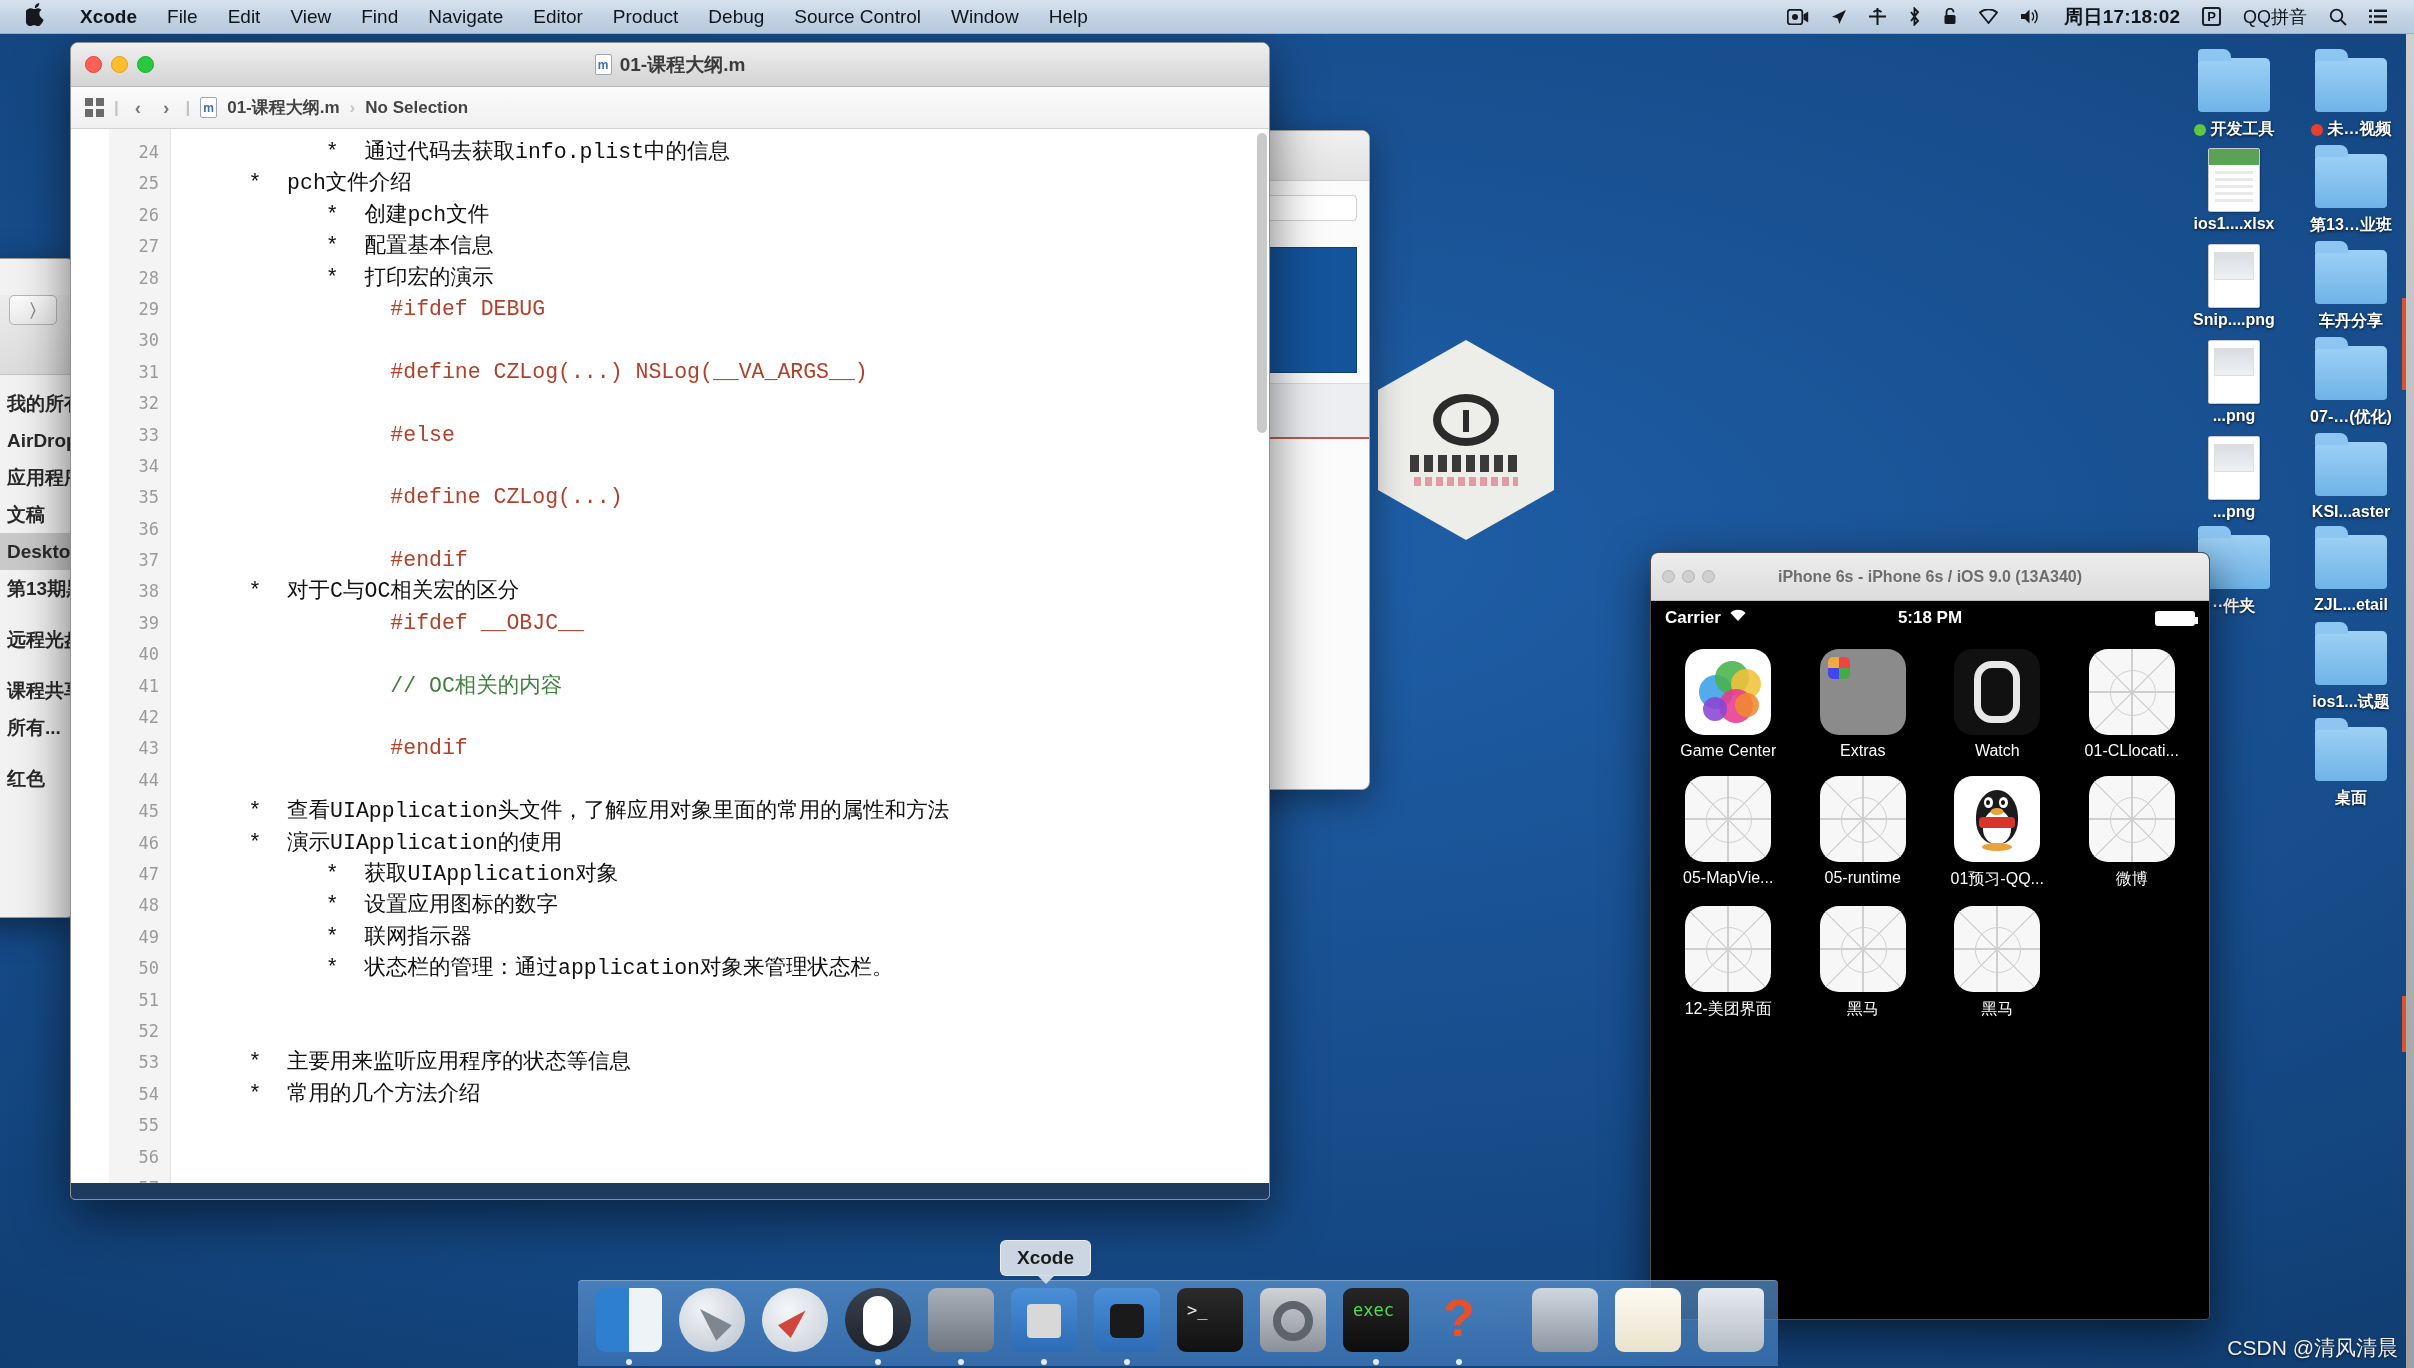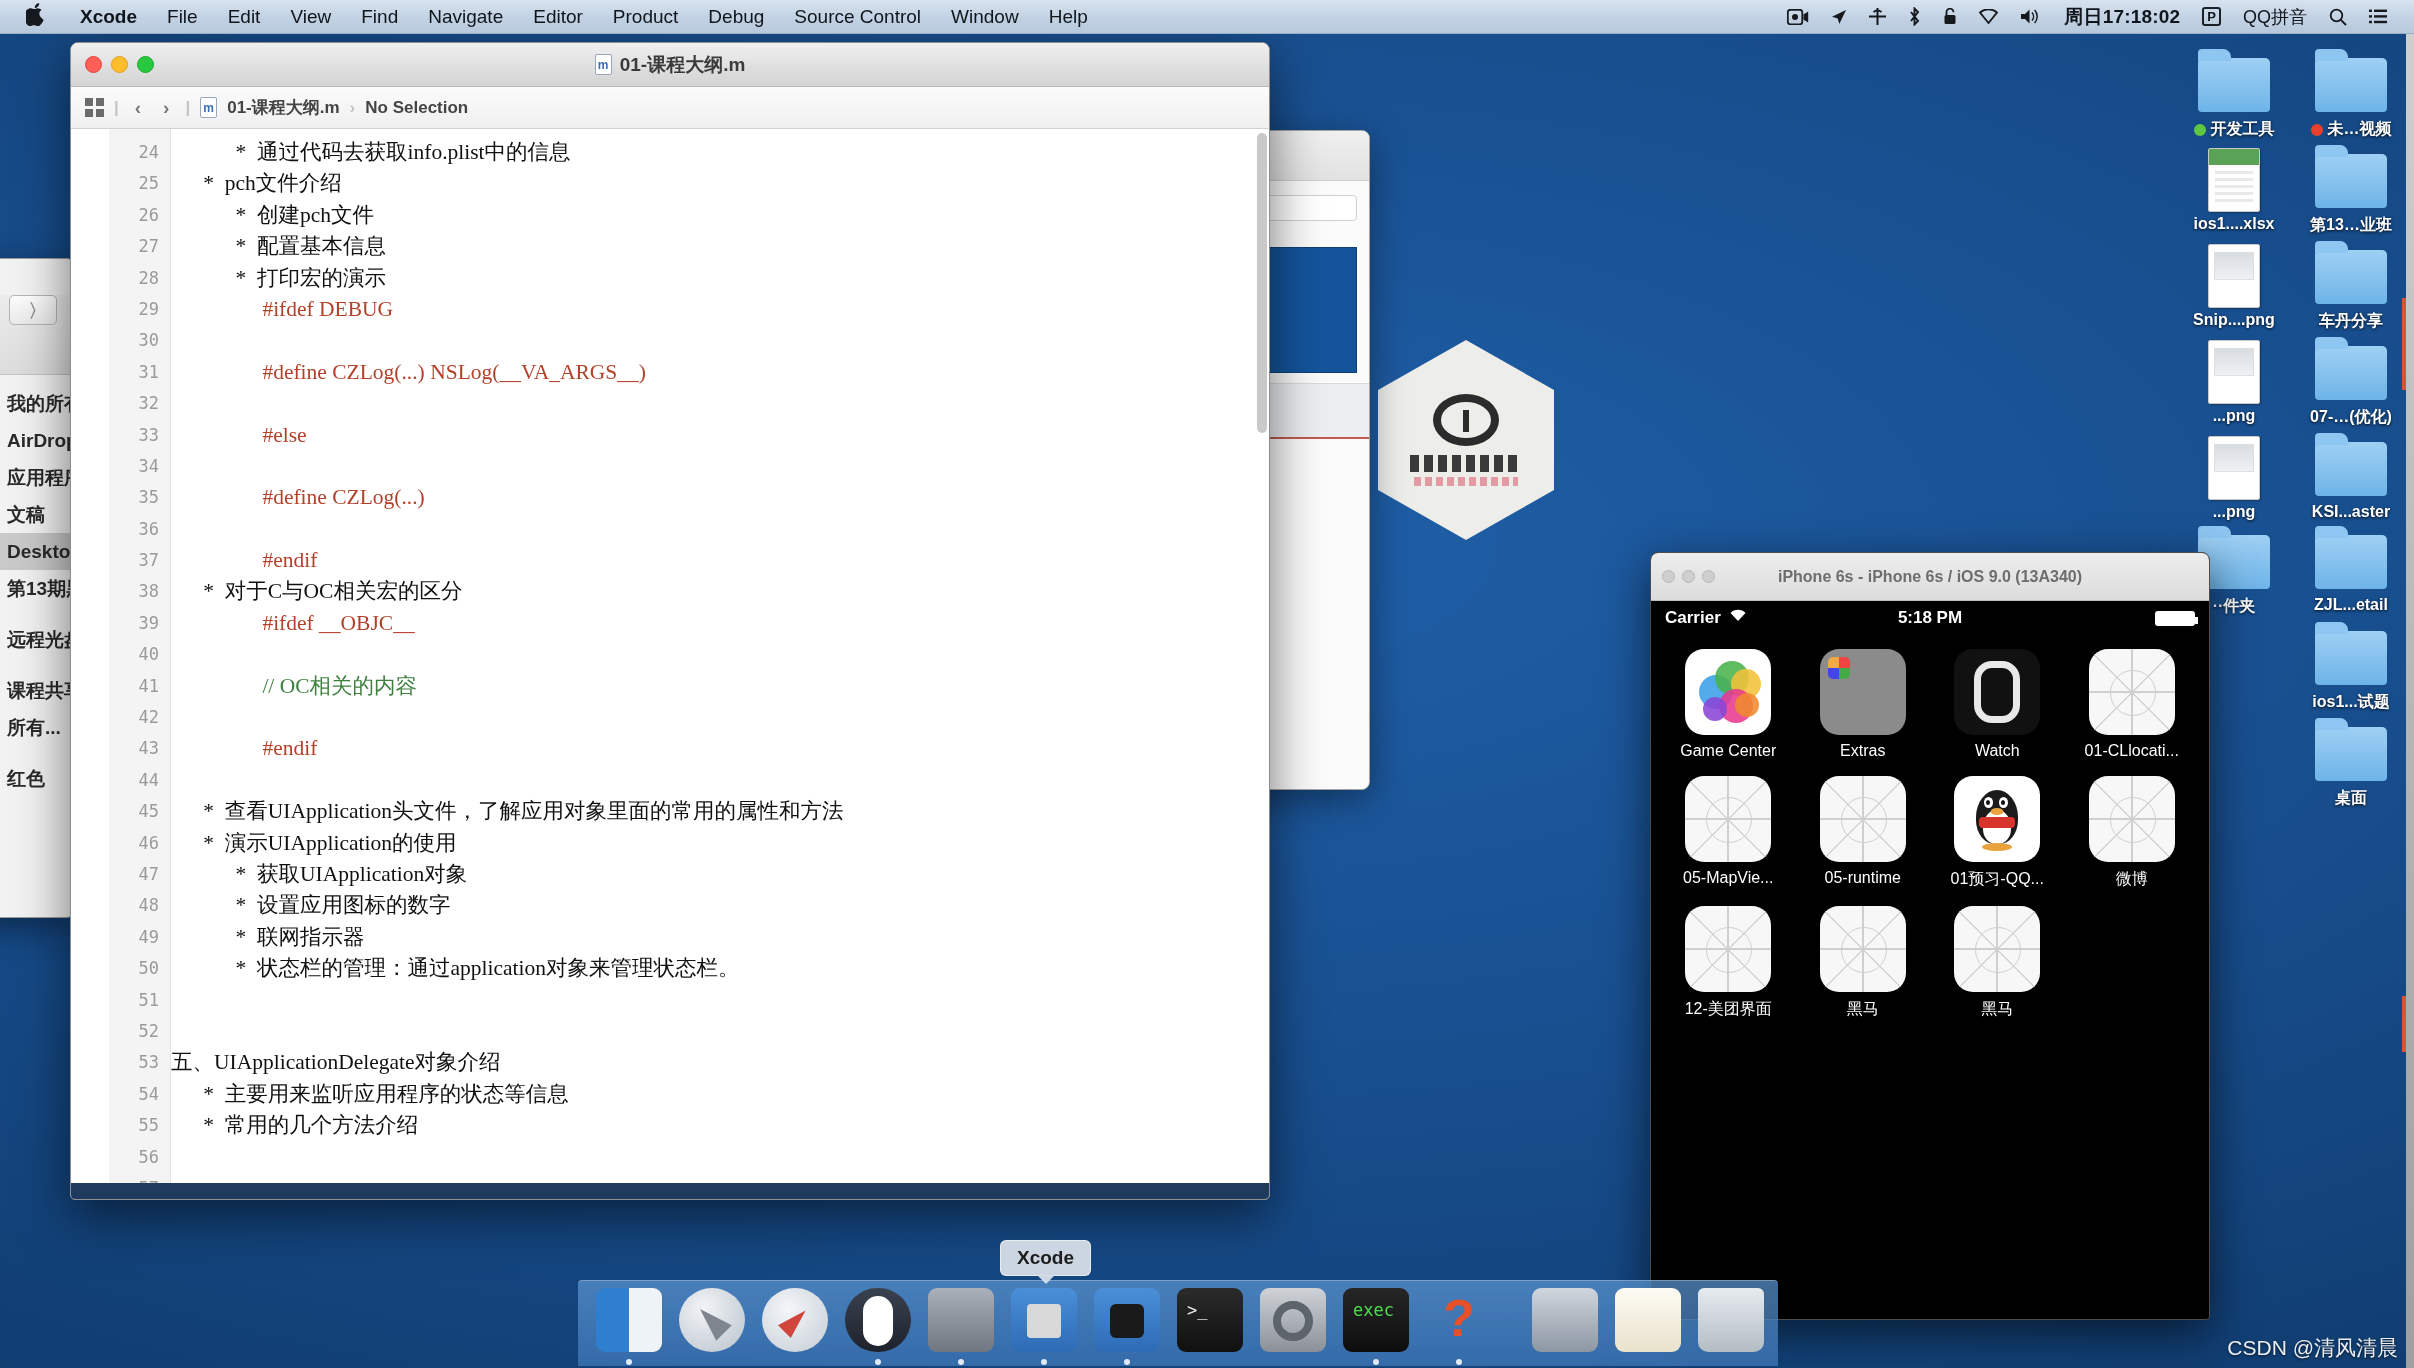--- a/index.html
+++ b/index.html
@@ -170,21 +170,21 @@
     padding-top: 8px;
   }
   #gutter .ln {
     height: 31.4px; line-height: 31.4px;
     text-align: right; padding-right: 11px;
     font-family: "DejaVu Sans Mono", monospace;
     font-size: 17px; color: #9a9a9a;
   }
   #code {
     flex: 1; padding-top: 8px; overflow: hidden;
-    font-family: Liberation Serif, serif;
+    font-family: Liberation Mono, monospace;
     font-size: 21.5px;
   }
   #code .cl { height: 31.4px; line-height: 31.4px; white-space: pre; color: #111; }
   #code .cl.kw { color: #b34029; }
   #code .cl.cmt { color: #3f7f3f; }
   #xc-scroll {
     position: absolute; right: 2px; top: 90px; bottom: 22px; width: 10px;
   }
   #xc-scroll i { display:block; width: 10px; height: 300px; background: #c9c9c9; border-radius: 5px; }
   #xc-bottom {
@@ -642,21 +642,20 @@
           <div class="cl kw">                 #endif</div>
           <div class="cl "></div>
           <div class="cl ">      *  查看UIApplication头文件，了解应用对象里面的常用的属性和方法</div>
           <div class="cl ">      *  演示UIApplication的使用</div>
           <div class="cl ">            *  获取UIApplication对象</div>
           <div class="cl ">            *  设置应用图标的数字</div>
           <div class="cl ">            *  联网指示器</div>
           <div class="cl ">            *  状态栏的管理：通过application对象来管理状态栏。</div>
           <div class="cl "></div>
           <div class="cl "></div>
-          <div class="cl ">五、UIApplicationDelegate对象介绍</div>
           <div class="cl ">      *  主要用来监听应用程序的状态等信息</div>
           <div class="cl ">      *  常用的几个方法介绍</div>
           <div class="cl "></div>
         </div>
     </div>
     <div id="xc-scroll">
         <i></i>
       </div>
     <div id="xc-bottom"></div>
   </div>

